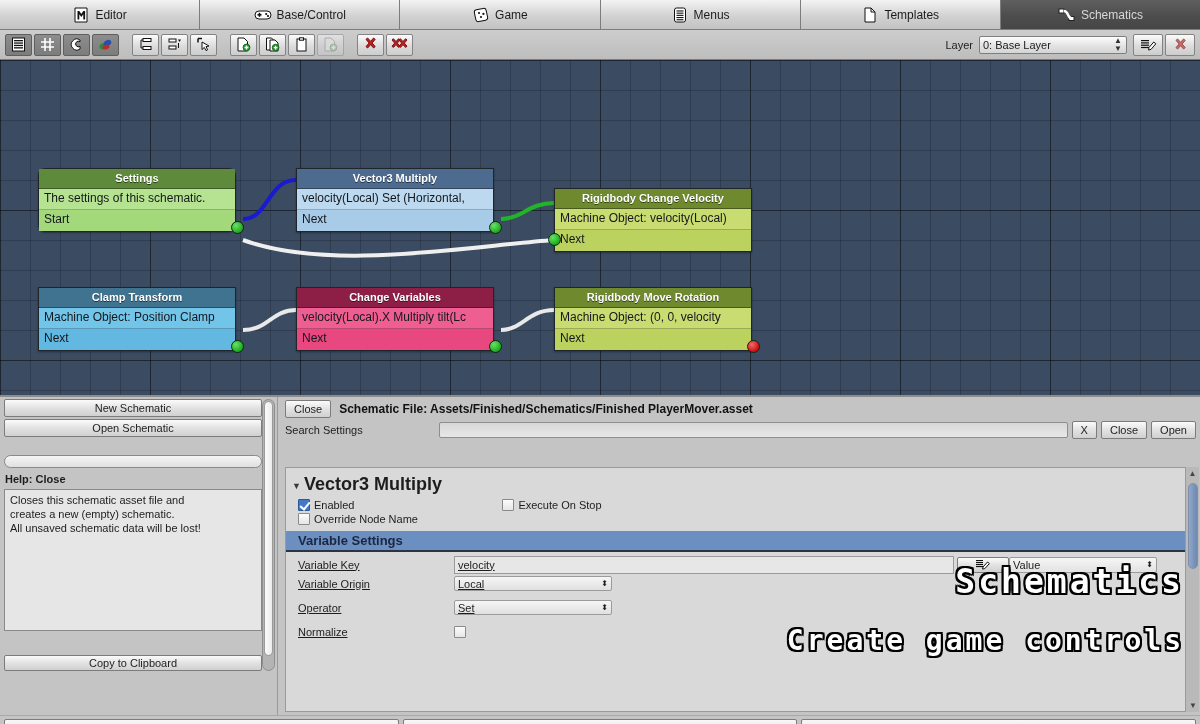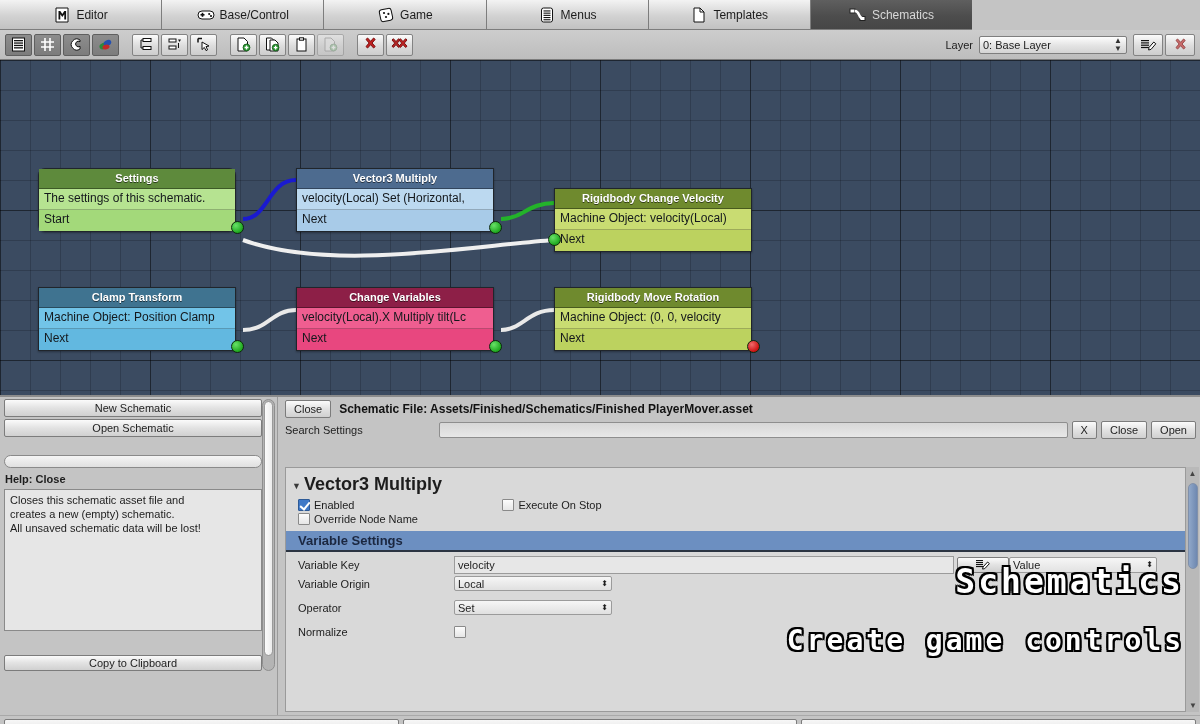--- a/index.html
+++ b/index.html
@@ -7,21 +7,21 @@
   body {
     font-family: "Liberation Sans", sans-serif;
     font-size: 11px;
     color:#1d1d1d;
     background:#c4c4c4;
     -webkit-font-smoothing: none;
   }
   .app { position:relative; width:1200px; height:724px; }
 
   
-  .tabbar { display:flex; height:30px; width:972px; background:#bef264; }
+  .tabbar { display:flex; height:30px; width:1200px; background:#bef264; }
   .tab {
     flex:1 1 0; display:flex; align-items:center; justify-content:center; gap:5px;
     background: linear-gradient(#f3f3f3,#d2d2d2 55%,#c2c2c2);
     border-right:1px solid #7d7d7d;
     border-bottom:1px solid #7d7d7d;
     font-size:12px; color:#1c1c1c; cursor:pointer;
     position:relative;
   }
   .tab:last-child{ border-right:none; }
   .tab.active {
@@ -157,21 +157,21 @@
     content:""; position:absolute; left:3px; top:0px; width:4px; height:8px;
     border:solid #fff; border-width:0 2px 2px 0; transform:rotate(40deg);
   }
   .chklabel { font-size:11px; }
   .chkcol2 { margin-left:148px; }
   .secthead {
     margin-top:6px; height:21px; background:#6c8fc1; color:#1b2740;
     font-size:13px; font-weight:bold; display:flex; align-items:center; padding-left:12px;
     border-bottom:2px solid #2b3442;
   }
-  .frow { display:flex; align-items:center; height:19px; padding-left:12px; gap:0; }
+  .frow { display:flex; align-items:center; height:19px; padding-left:12px; gap:0;text-decoration:underline; }
   .flabel { width:156px; font-size:11px; }
   .ffield {
     width:500px; height:15px; border:1px solid #9b9b9b; background:#e7e7e7;
     font-size:11px; padding:8px 3px; display:flex; align-items:center;
   }
   .fpop {
     width:158px; height:15px; border:1px solid #9b9b9b; border-radius:2px;
     background: linear-gradient(#f6f6f6,#e0e0e0);
     font-size:11px; padding:0 3px; display:flex; align-items:center; position:relative;
   }

